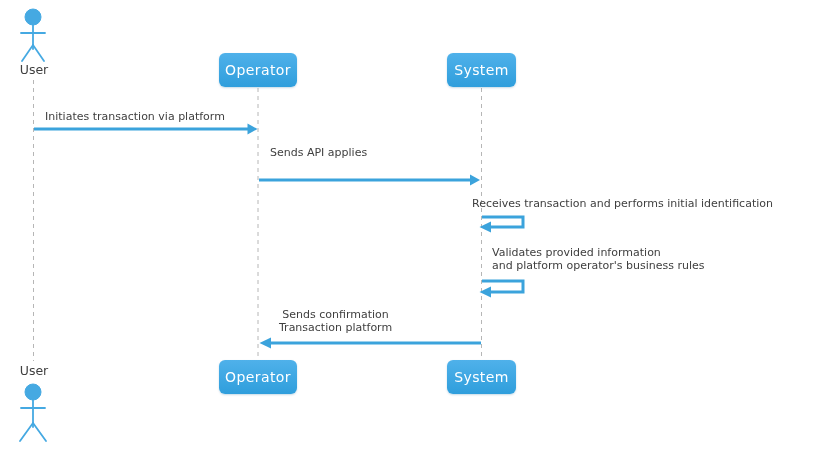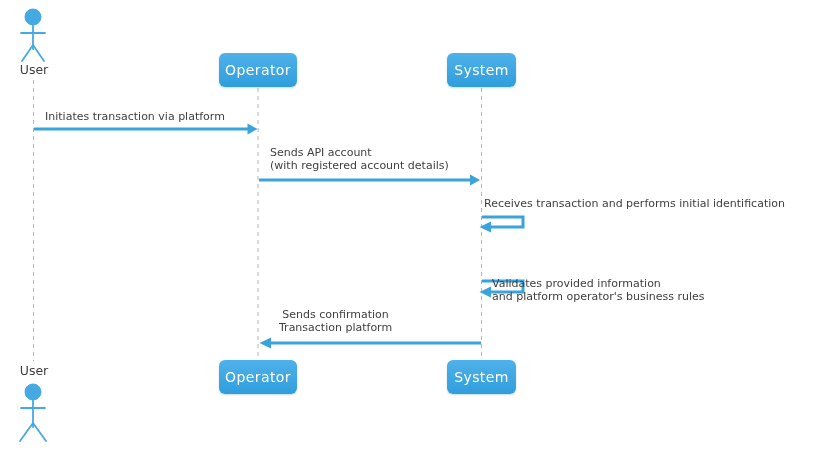--- a/index.html
+++ b/index.html
@@ -115,29 +115,28 @@
   <div class="pbox" style="left:447px; top:53px; width:69px;">System</div>
 
   <div class="pbox" style="left:219px; top:360px; width:78px;">Operator</div>
   <div class="pbox" style="left:447px; top:360px; width:69px;">System</div>
 
   <div class="msg-label" style="left:45px; top:110px;">
     <div>Initiates transaction via platform</div>
   </div>
 
   <div class="msg-label" style="left:270px; top:146px;">
-    <div>Sends API account</div>
-    <div>(with registered account details)</div>
+    <div>Sends API applies</div>
   </div>
 
-  <div class="msg-label" style="left:484px; top:197px;">
+  <div class="msg-label" style="left:472px; top:197px;">
     <div>Receives transaction and performs initial identification</div>
   </div>
 
-  <div class="msg-label" style="left:492px; top:246px;margin-top:31px;">
+  <div class="msg-label" style="left:492px; top:246px;">
     <div>Validates provided information</div>
     <div>and platform operator's business rules</div>
   </div>
 
   <div class="msg-label" style="left:279px; top:308px;text-align:center;">
     <div>Sends confirmation</div>
     <div>Transaction platform</div>
   </div>
 
 </div>

